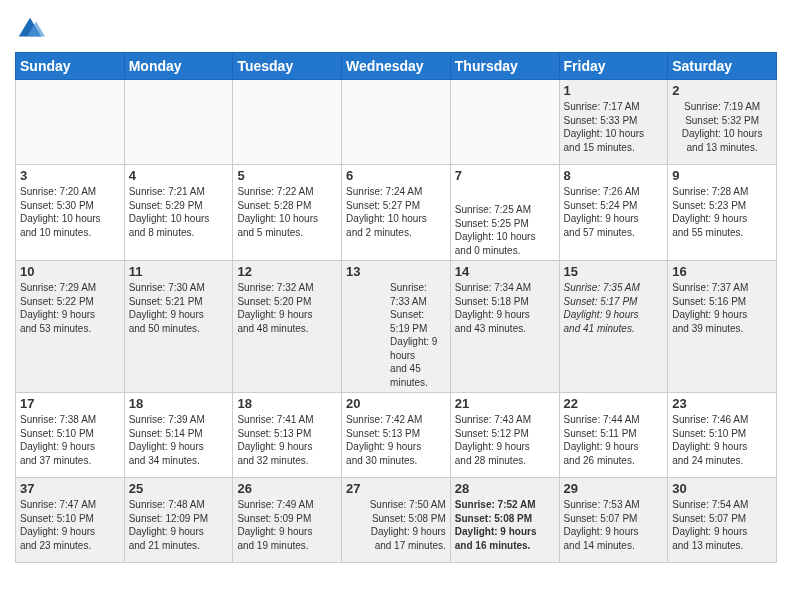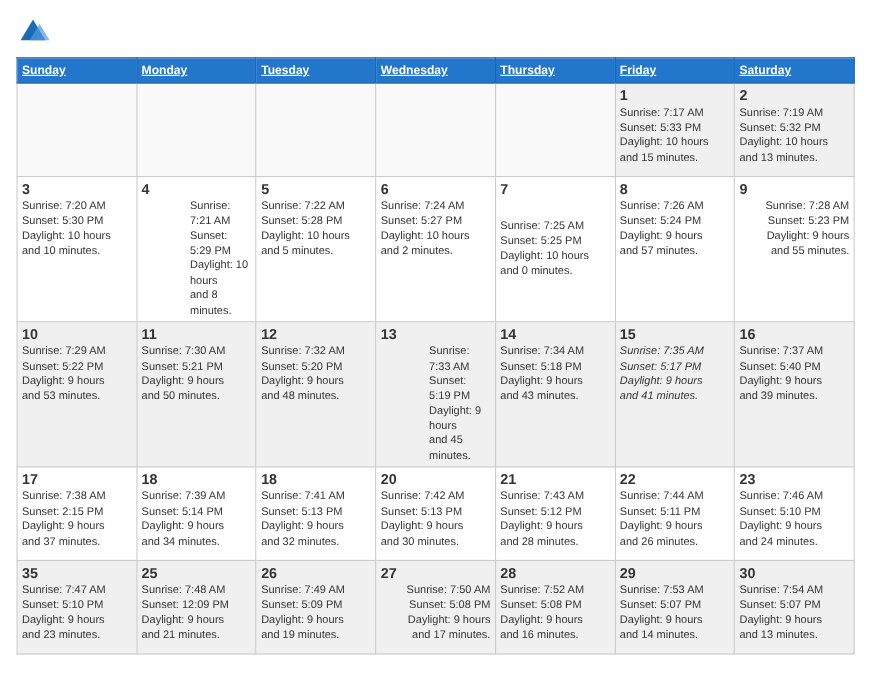--- a/index.html
+++ b/index.html
@@ -52,26 +52,25 @@
       color: #555;
     }
     .calendar {
       width: 100%;
       border-collapse: collapse;
       table-layout: fixed;
     }
     .calendar thead th {
       background-color: #2277cc;
       color: #fff;
-      font-size: 11px;
+      font-size: 14px;
       font-weight: bold;
       padding: 5px 4px;
       text-align: left;
       border: 1px solid #1a66bb;
-      text-decoration: underline;
     }
     .calendar tbody td {
       vertical-align: top;
       border: 1px solid #ccc;
       padding: 3px 4px;
       font-size: 9.5px;
       color: #333;
       height: 85px;
       background: #fff;
     }
@@ -135,37 +134,37 @@
           <td class="empty"></td>
           <td class="shaded">
             <span class="day-number">1</span>
             <div class="day-info" style="white-space: pre-line;">Sunrise: 7:17 AM
 Sunset: 5:33 PM
 Daylight: 10 hours
 and 15 minutes.</div>
           </td>
           <td class="shaded">
             <span class="day-number">2</span>
-            <div class="day-info" style="white-space: pre-line;">Sunrise: 7:19 AM
+            <div class="day-info" style="white-space: pre-line; text-align: center;">Sunrise: 7:19 AM
 Sunset: 5:32 PM
 Daylight: 10 hours
 and 13 minutes.</div>
           </td>
         </tr>
         <tr>
           <td>
             <span class="day-number">3</span>
             <div class="day-info" style="white-space: pre-line;">Sunrise: 7:20 AM
 Sunset: 5:30 PM
 Daylight: 10 hours
 and 10 minutes.</div>
           </td>
           <td>
             <span class="day-number">4</span>
-            <div class="day-info" style="white-space: pre-line; margin-left: 44px;">Sunrise: 7:21 AM
+            <div class="day-info" style="white-space: pre-line;">Sunrise: 7:21 AM
 Sunset: 5:29 PM
 Daylight: 10 hours
 and 8 minutes.</div>
           </td>
           <td>
             <span class="day-number">5</span>
             <div class="day-info" style="white-space: pre-line;">Sunrise: 7:22 AM
 Sunset: 5:28 PM
 Daylight: 10 hours
 and 5 minutes.</div>
@@ -186,21 +185,21 @@
           </td>
           <td>
             <span class="day-number">8</span>
             <div class="day-info" style="white-space: pre-line;">Sunrise: 7:26 AM
 Sunset: 5:24 PM
 Daylight: 9 hours
 and 57 minutes.</div>
           </td>
           <td>
             <span class="day-number">9</span>
-            <div class="day-info" style="white-space: pre-line; text-align: right;">Sunrise: 7:28 AM
+            <div class="day-info" style="white-space: pre-line;">Sunrise: 7:28 AM
 Sunset: 5:23 PM
 Daylight: 9 hours
 and 55 minutes.</div>
           </td>
         </tr>
         <tr>
           <td class="shaded">
             <span class="day-number">10</span>
             <div class="day-info" style="white-space: pre-line;">Sunrise: 7:29 AM
 Sunset: 5:22 PM
@@ -238,30 +237,30 @@
           <td class="shaded">
             <span class="day-number">15</span>
             <div class="day-info" style="white-space: pre-line; font-style: italic;">Sunrise: 7:35 AM
 Sunset: 5:17 PM
 Daylight: 9 hours
 and 41 minutes.</div>
           </td>
           <td class="shaded">
             <span class="day-number">16</span>
             <div class="day-info" style="white-space: pre-line;">Sunrise: 7:37 AM
-Sunset: 5:40 PM
+Sunset: 5:16 PM
 Daylight: 9 hours
 and 39 minutes.</div>
           </td>
         </tr>
         <tr>
           <td>
             <span class="day-number">17</span>
             <div class="day-info" style="white-space: pre-line;">Sunrise: 7:38 AM
-Sunset: 2:15 PM
+Sunset: 5:10 PM
 Daylight: 9 hours
 and 37 minutes.</div>
           </td>
           <td>
             <span class="day-number">18</span>
             <div class="day-info" style="white-space: pre-line;">Sunrise: 7:39 AM
 Sunset: 5:14 PM
 Daylight: 9 hours
 and 34 minutes.</div>
           </td>
@@ -296,21 +295,21 @@
           <td>
             <span class="day-number">23</span>
             <div class="day-info" style="white-space: pre-line;">Sunrise: 7:46 AM
 Sunset: 5:10 PM
 Daylight: 9 hours
 and 24 minutes.</div>
           </td>
         </tr>
         <tr>
           <td class="shaded">
-            <span class="day-number">35</span>
+            <span class="day-number">37</span>
             <div class="day-info" style="white-space: pre-line;">Sunrise: 7:47 AM
 Sunset: 5:10 PM
 Daylight: 9 hours
 and 23 minutes.</div>
           </td>
           <td class="shaded">
             <span class="day-number">25</span>
             <div class="day-info" style="white-space: pre-line;">Sunrise: 7:48 AM
 Sunset: 12:09 PM
 Daylight: 9 hours
@@ -325,21 +324,21 @@
           </td>
           <td class="shaded">
             <span class="day-number">27</span>
             <div class="day-info" style="white-space: pre-line; text-align: right;">Sunrise: 7:50 AM
 Sunset: 5:08 PM
 Daylight: 9 hours
 and 17 minutes.</div>
           </td>
           <td class="shaded">
             <span class="day-number">28</span>
-            <div class="day-info" style="white-space: pre-line;">Sunrise: 7:52 AM
+            <div class="day-info" style="white-space: pre-line; font-weight: bold;">Sunrise: 7:52 AM
 Sunset: 5:08 PM
 Daylight: 9 hours
 and 16 minutes.</div>
           </td>
           <td class="shaded">
             <span class="day-number">29</span>
             <div class="day-info" style="white-space: pre-line;">Sunrise: 7:53 AM
 Sunset: 5:07 PM
 Daylight: 9 hours
 and 14 minutes.</div>

